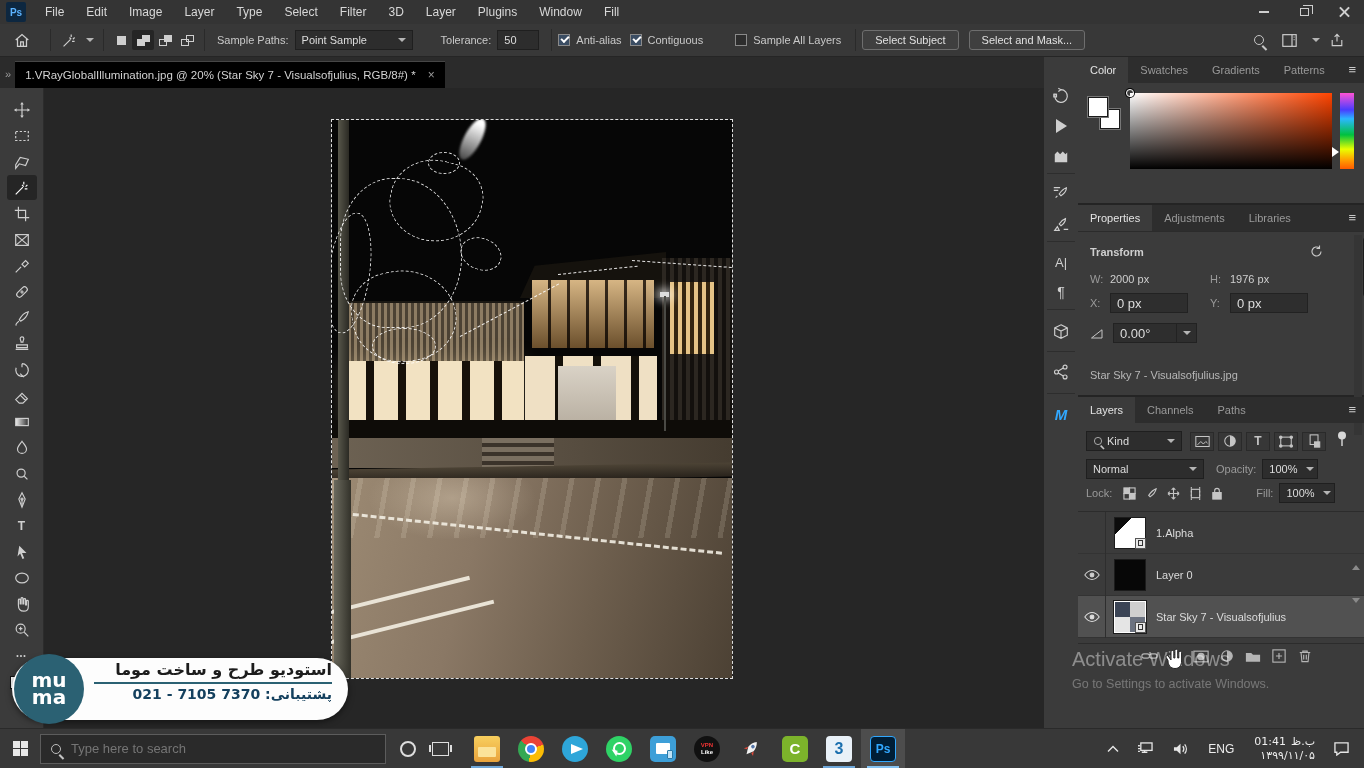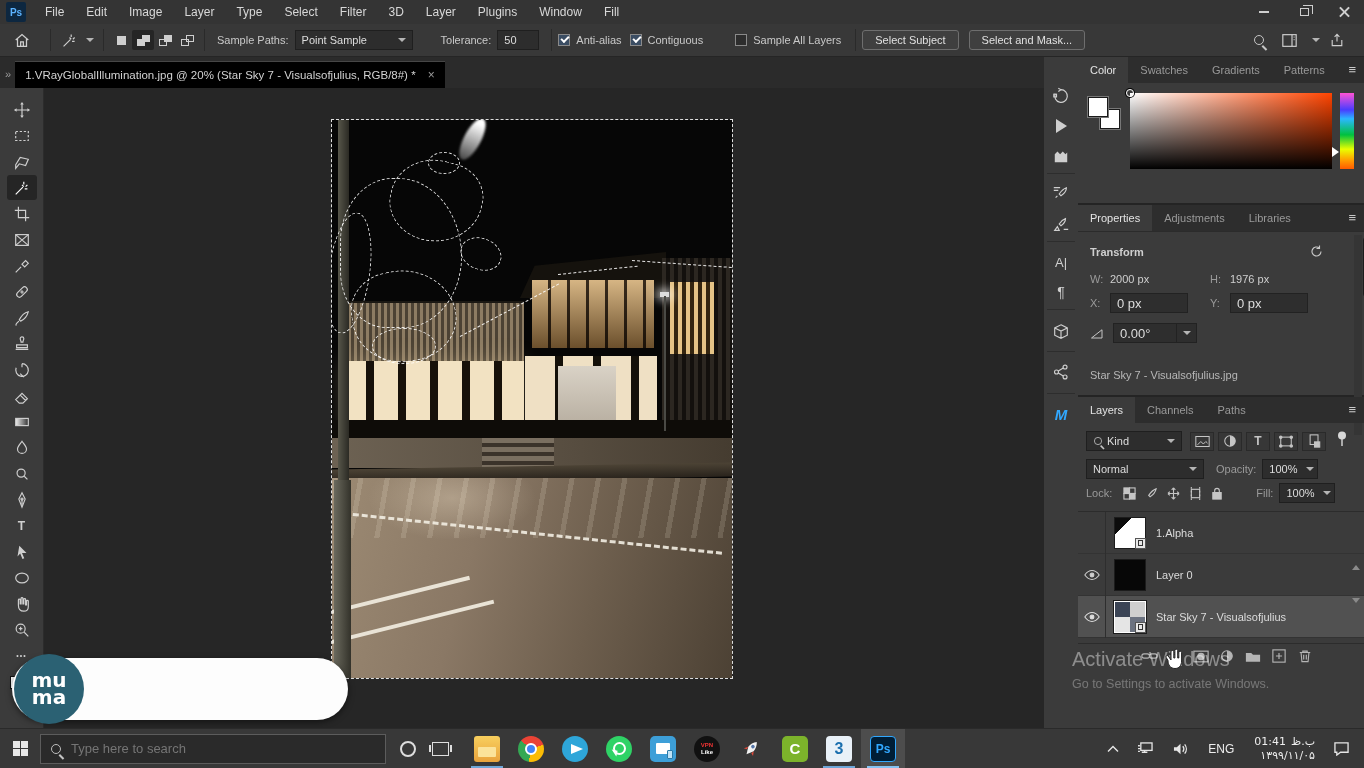--- a/index.html
+++ b/index.html
@@ -781,20 +781,28 @@
       <path d="M8 13V4.8a1.4 1.4 0 012.8 0V11h1.1V3.6a1.4 1.4 0 012.8 0V11h1.1V5.6a1.4 1.4 0 012.8 0V14c0 4.5-2.6 7.5-6.6 7.5-4.6 0-7-3.5-7-8l-1.8-3c-.8-1.3.9-2.7 2-1.6z" fill="#fff" stroke="#222" stroke-width="1"></path>
     </svg>
 </div>
 
 <div id="watermark">
   <div id="wm-pill"></div>
   <div id="wm-logo">
     <span>mu</span>
     <span>ma</span>
   </div>
+  <div id="wm-text">
+    <div id="wm-line1">استودیو طرح و ساخت موما</div>
+    <div id="wm-rule"></div>
+    <div id="wm-line2">
+      <span>پشتیبانی:</span>
+      <span dir="ltr">021 - 7105 7370</span>
+    </div>
+  </div>
 </div>
 
 <div id="taskbar">
   <div id="start">
       <div class="winlogo">
         <i></i>
         <i></i>
         <i></i>
         <i></i>
       </div>

